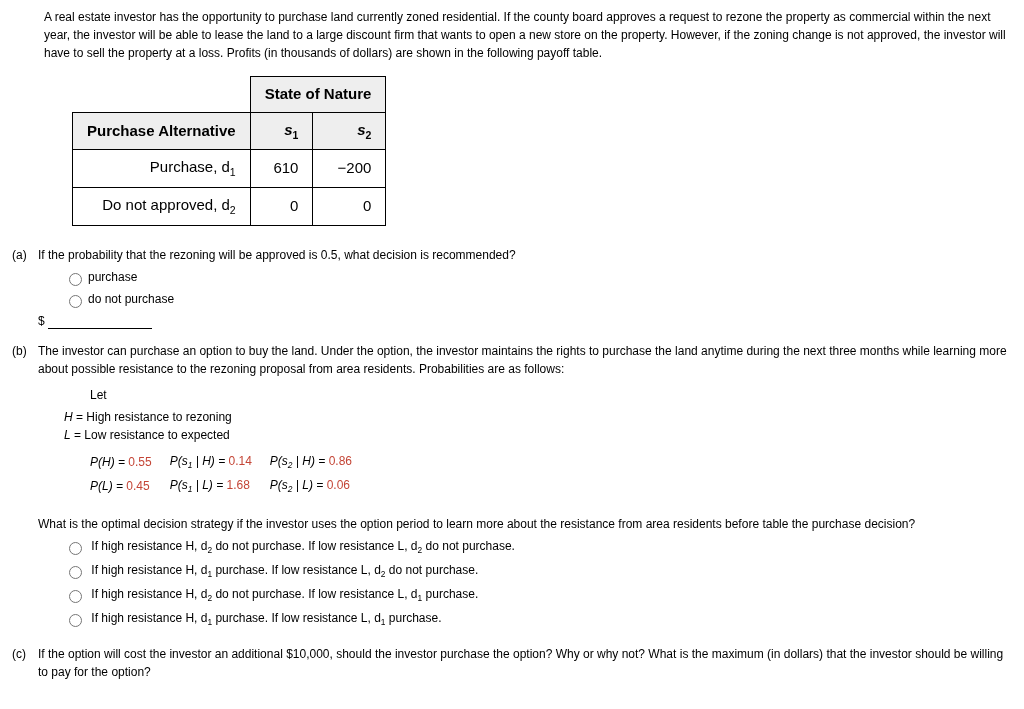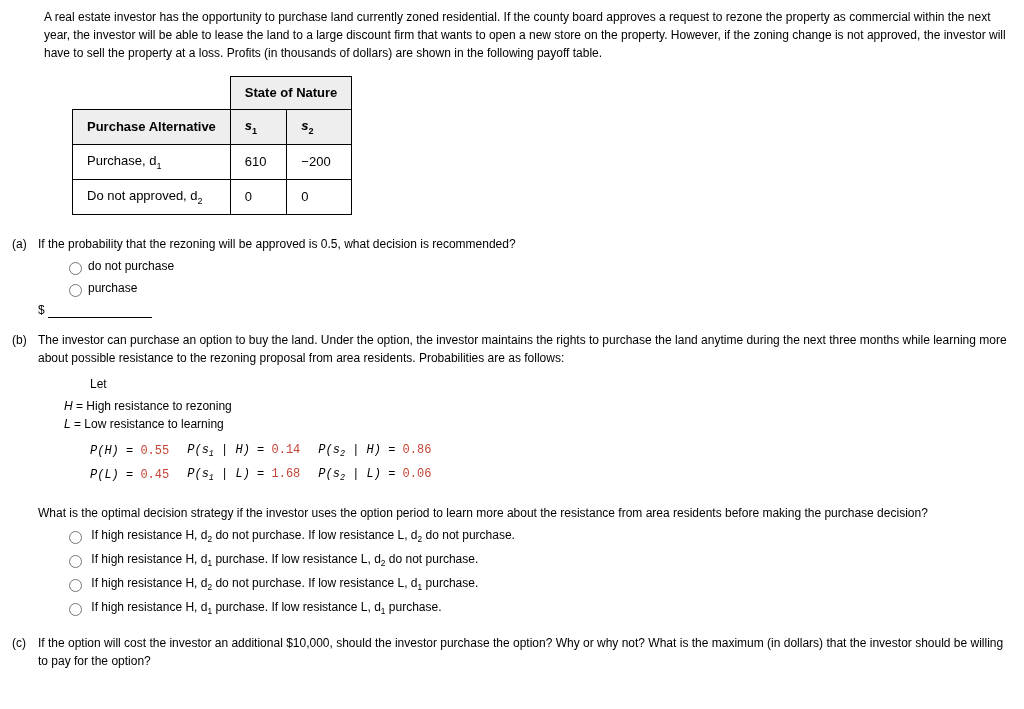--- a/index.html
+++ b/index.html
@@ -12,22 +12,22 @@
     background: #fff;
   }
   .intro { margin-bottom: 14px; margin-left: 32px; }
   table.payoff {
     border-collapse: collapse;
     margin: 10px 0 20px 60px;
   }
   table.payoff th, table.payoff td {
     border: 1px solid #000;
     padding: 6px 14px;
-    text-align: left;
-    font-size: 13px;
+    text-align: right;
+    font-size: 15px;
   }
   table.payoff th {
     background: #eee;
     font-weight: bold;
   }
   table.payoff .noborder { border: none; background: none; }
   .section { margin: 12px 0; }
   .part-label { display: table-cell; width: 26px; vertical-align: top; }
   .part-body { display: table-cell; }
   .part-row { display: table; width: 100%; }
@@ -41,21 +41,21 @@
     width: 100px;
     font-size: 12px;
     padding: 0 2px;
   }
   .ital { font-style: italic; }
   .prob-grid {
     display: inline-block;
     margin: 6px 0 6px 52px;
     font-family: Verdana, sans-serif;
   }
-  .prob-grid table { border-collapse: collapse; font-family: Liberation Mono, monospace; }
+  .prob-grid table { border-collapse: collapse; }
   .prob-grid td { padding: 2px 18px 2px 0; white-space: nowrap; }
   .red { color: #c44536; }
   sub { font-size: 0.7em; }
 </style>
 </head>
 <body>
 
 <div class="intro">A real estate investor has the opportunity to purchase land currently zoned residential. If the county board approves a request to rezone the property as commercial within the next year, the investor will be able to lease the land to a large discount firm that wants to open a new store on the property. However, if the zoning change is not approved, the investor will have to sell the property at a loss. Profits (in thousands of dollars) are shown in the following payoff table.</div>
 
 <table class="payoff">
@@ -81,60 +81,60 @@
   </tr>
 </tbody>
   </table>
 
 <div class="section">
   <div class="part-row">
     <div class="part-label">(a)</div>
     <div class="part-body">
       <div>If the probability that the rezoning will be approved is 0.5, what decision is recommended?</div>
       <div class="radio-item">
-        <input type="radio" name="pa" style=""><span>do not purchase</span>
+        <input type="radio" name="pa" style=""><span>purchase</span>
       </div>
       <div class="radio-item">
-        <input type="radio" name="pa" style=""><span>purchase</span>
+        <input type="radio" name="pa" style=""><span>do not purchase</span>
       </div>
       <div style="margin-top:4px;">
         <span>$</span>
         <input type="text" class="input-blank" style="">
       </div>
     </div>
   </div>
 </div>
 
 <div class="section">
   <div class="part-row">
     <div class="part-label">(b)</div>
     <div class="part-body">
       <div>The investor can purchase an option to buy the land. Under the option, the investor maintains the rights to purchase the land anytime during the next three months while learning more about possible resistance to the rezoning proposal from area residents. Probabilities are as follows:</div>
       <div class="indent2" style="margin-top:8px;">Let</div>
       <div class="indent" style="margin-top:4px;"><span class="ital">H</span> <span>= High resistance to rezoning</span></div>
-      <div class="indent"><span class="ital">L</span> <span>= Low resistance to learning</span></div>
+      <div class="indent"><span class="ital">L</span> <span>= Low resistance to expected</span></div>
 
       <div class="prob-grid">
         <table>
           <tbody>
               <tr>
             <td><span class="ital">P(H) = </span><span class="red">0.55</span></td>
             <td><span class="ital"><span>P(s</span><sub>1</sub><span> | H) = </span></span><span class="red">0.14</span></td>
             <td><span class="ital"><span>P(s</span><sub>2</sub><span> | H) = </span></span><span class="red">0.86</span></td>
           </tr>
           <tr>
             <td><span class="ital">P(L) = </span><span class="red">0.45</span></td>
             <td><span class="ital"><span>P(s</span><sub>1</sub><span> | L) = </span></span><span class="red">1.68</span></td>
             <td><span class="ital"><span>P(s</span><sub>2</sub><span> | L) = </span></span><span class="red">0.06</span></td>
           </tr>
         </tbody>
           </table>
       </div>
 
-      <div style="margin-top:6px;">What is the optimal decision strategy if the investor uses the option period to learn more about the resistance from area residents before making the purchase decision?</div>
+      <div style="margin-top:6px;">What is the optimal decision strategy if the investor uses the option period to learn more about the resistance from area residents before table the purchase decision?</div>
 
       <div class="radio-item">
         <input type="radio" name="pb" style="">
         <span><span>If high resistance H, d</span><sub>2</sub><span> do not purchase. If low resistance L, d</span><sub>2</sub><span> do not purchase.</span></span>
       </div>
       <div class="radio-item">
         <input type="radio" name="pb" style="">
         <span><span>If high resistance H, d</span><sub>1</sub><span> purchase. If low resistance L, d</span><sub>2</sub><span> do not purchase.</span></span>
       </div>
       <div class="radio-item">

